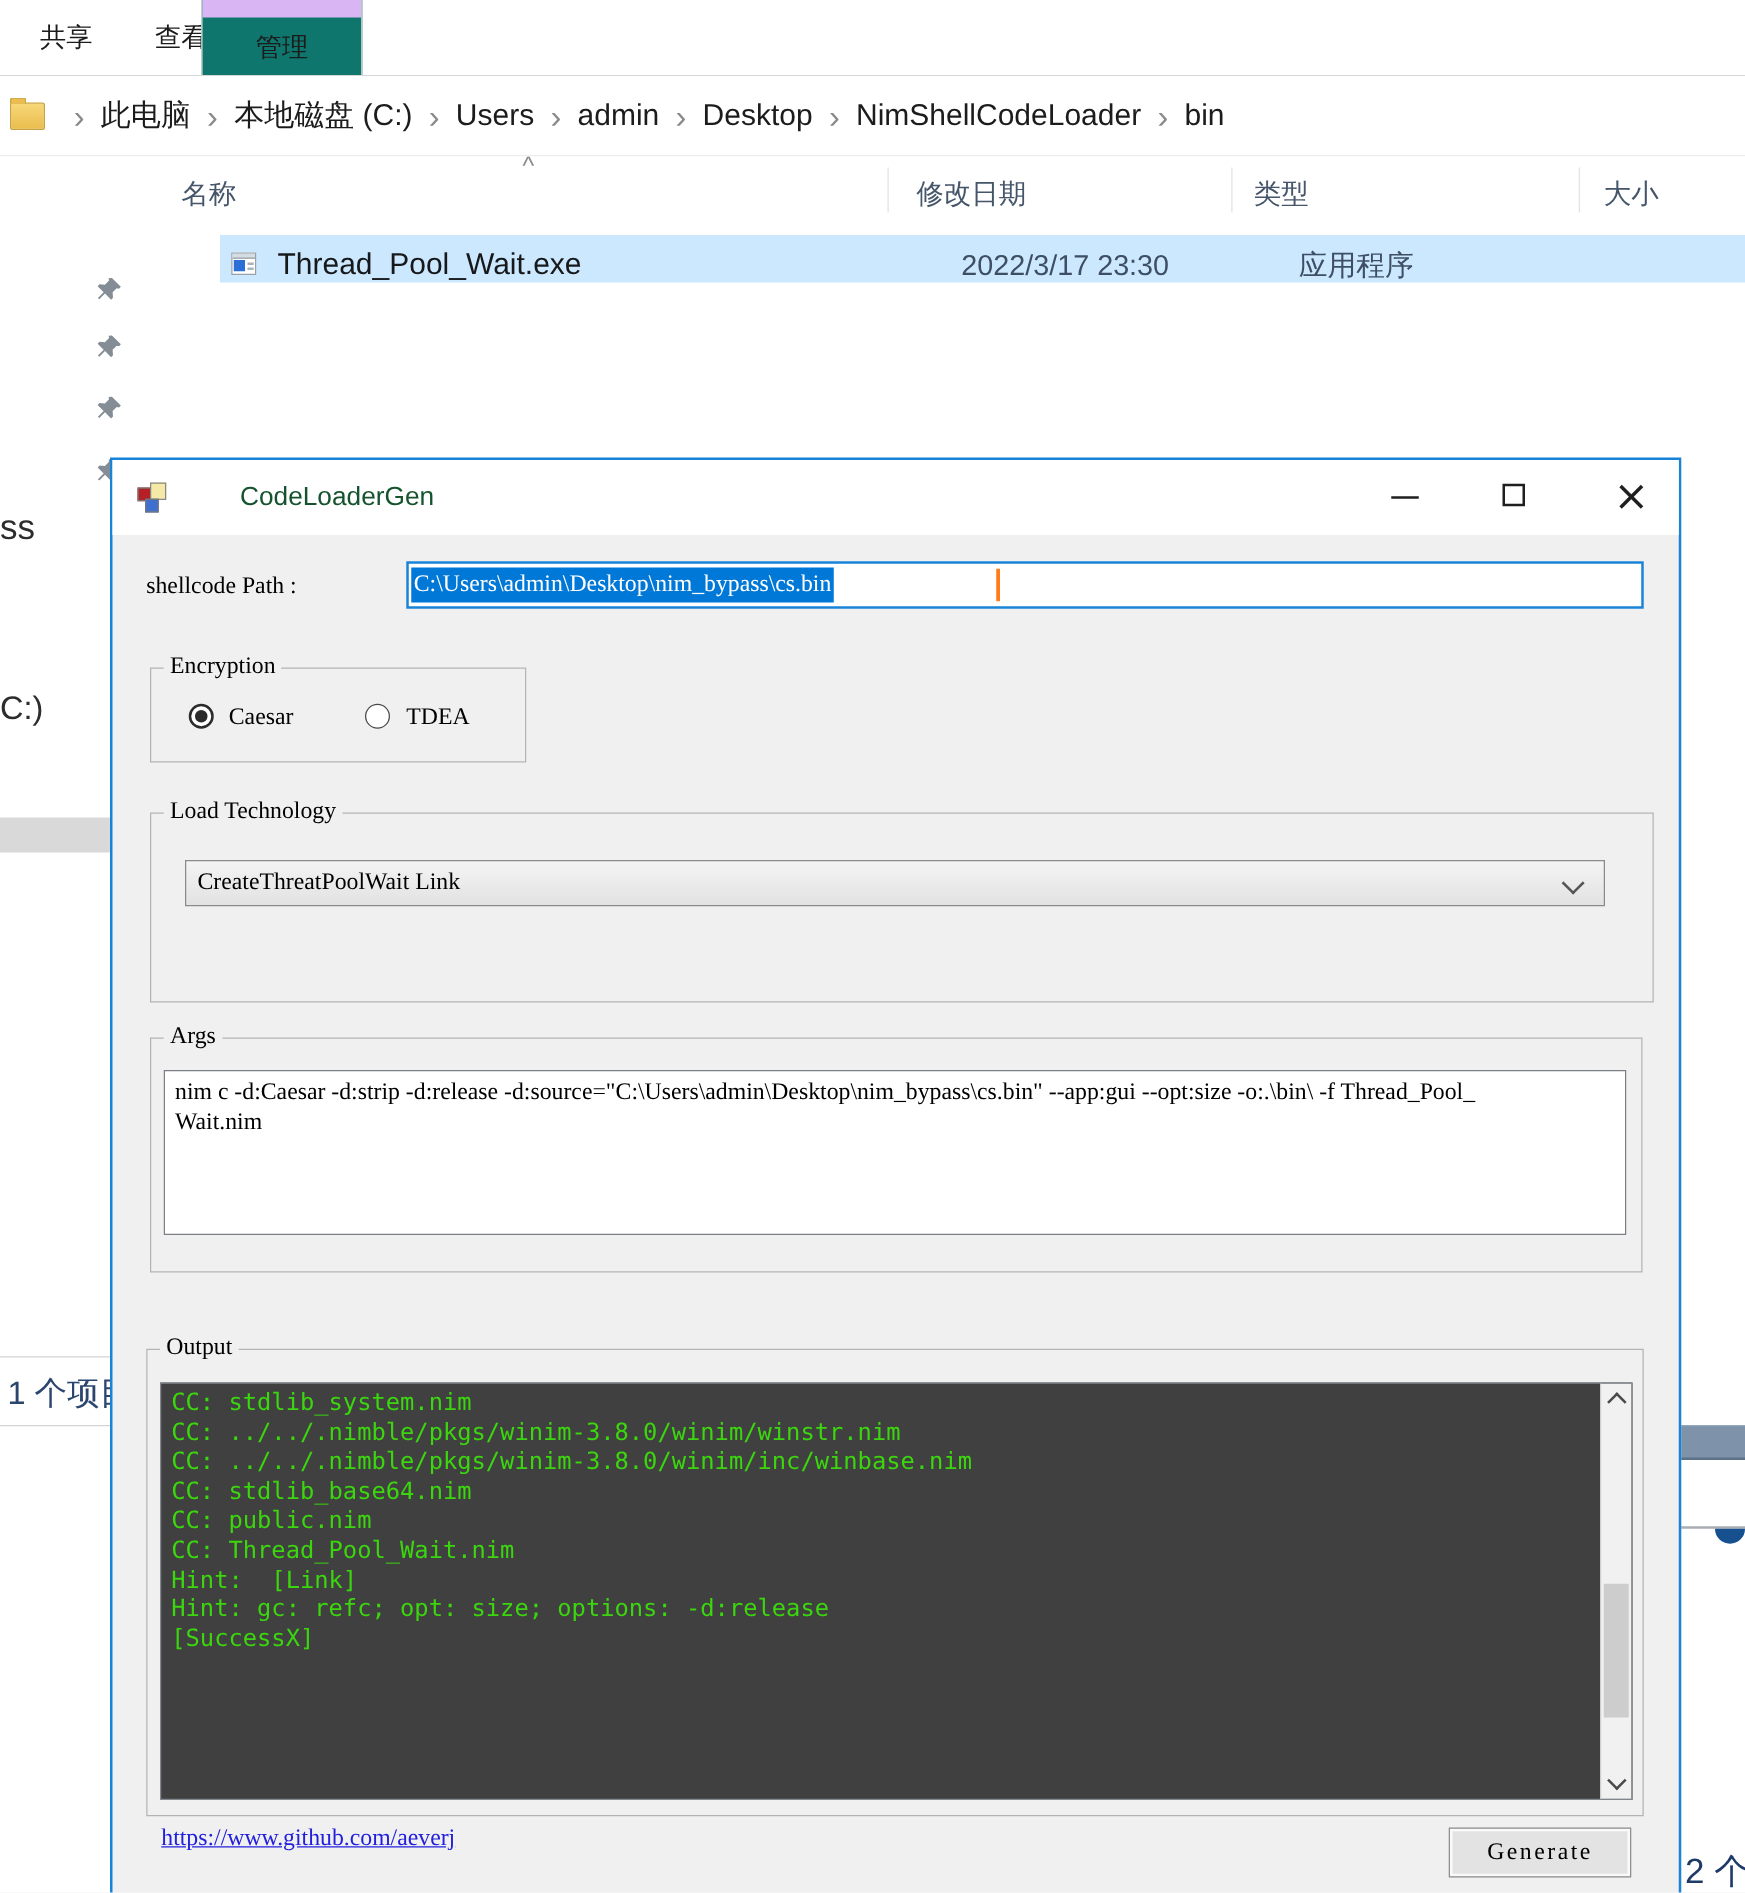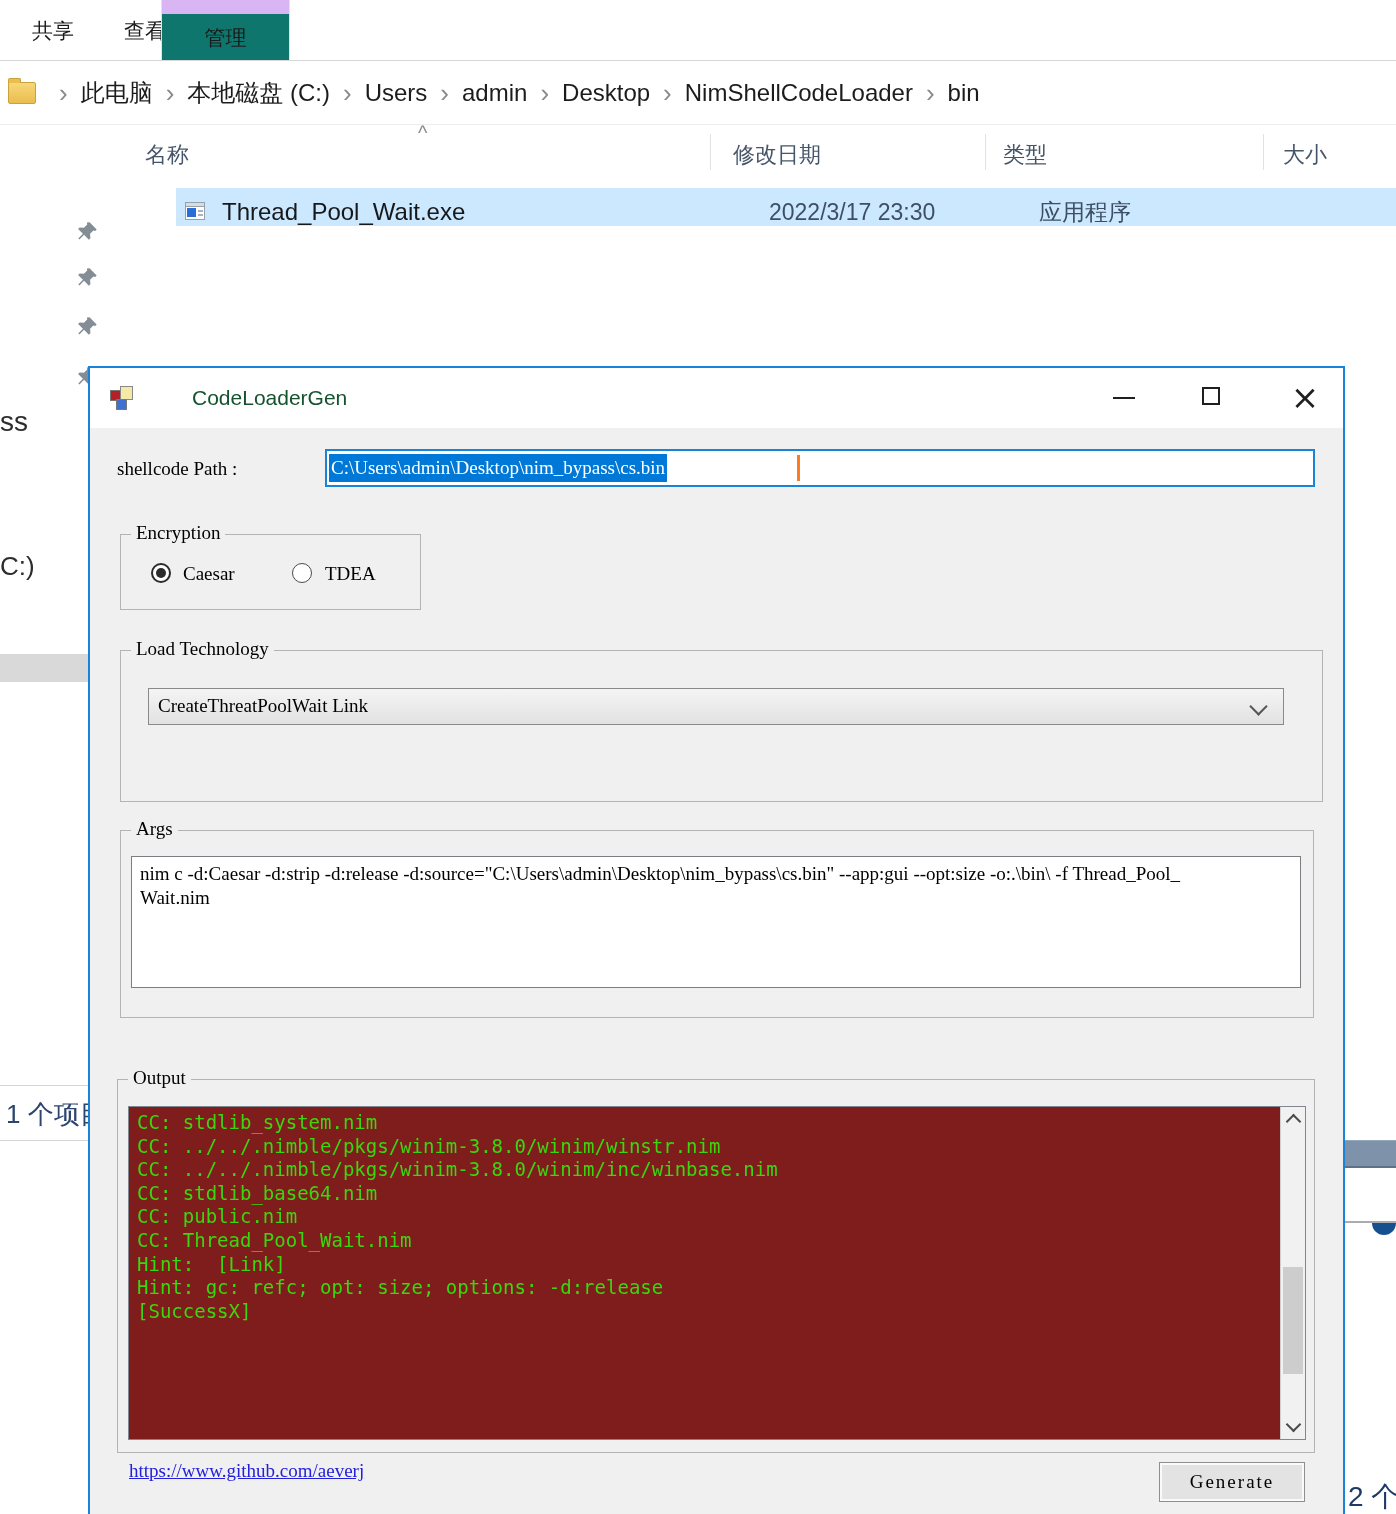--- a/index.html
+++ b/index.html
@@ -97,21 +97,21 @@
   .combo-chevron{position:absolute;right:18px;top:11px;width:11px;height:11px;
          border-right:2px solid #555;border-bottom:2px solid #555;transform:rotate(45deg);}
 
   .g-args{left:30px;top:462px;width:1192px;height:186px;}
   .args-box{position:absolute;left:10px;top:25px;width:1170px;height:132px;background:#fff;
             border:1px solid #7b7f83;box-sizing:border-box;padding-left:26px;}
   .args-text{position:absolute;left:0;top:0;right:0;bottom:0;padding:5px 118px 5px 8px;
              font-size:19px;line-height:24px;color:#000;white-space:pre-wrap;word-break:break-all;}
 
   .g-out{left:27px;top:711px;width:1196px;height:372px;}
-  .console{position:absolute;left:10px;top:26px;width:1178px;height:334px;background:#7f1d1d;
+  .console{position:absolute;left:10px;top:26px;width:1178px;height:334px;background:#404040;
            border:1px solid #82878f;box-sizing:border-box;}
   .console-text{position:absolute;left:0;top:0;right:24px;bottom:0;padding:4px 80px 4px 8px;overflow:hidden;}
   .cline{font-size:19px;line-height:23.6px;color:#3bd60e;white-space:pre-wrap;word-break:break-all;
          font-family:"DejaVu Sans Mono", monospace;}
   .vscroll{position:absolute;right:0;top:0;bottom:0;width:24px;background:#f1f1f1;border-left:1px solid #cfcfcf;}
   .sb-up,.sb-down{position:absolute;left:0;width:24px;height:24px;}
   .sb-up{top:0;} .sb-down{bottom:0;}
   .sb-up::after,.sb-down::after{content:'';position:absolute;left:7px;width:9px;height:9px;
          border-right:2px solid #4a4a4a;border-bottom:2px solid #4a4a4a;}
   .sb-up::after{top:9px;transform:rotate(-135deg);}

